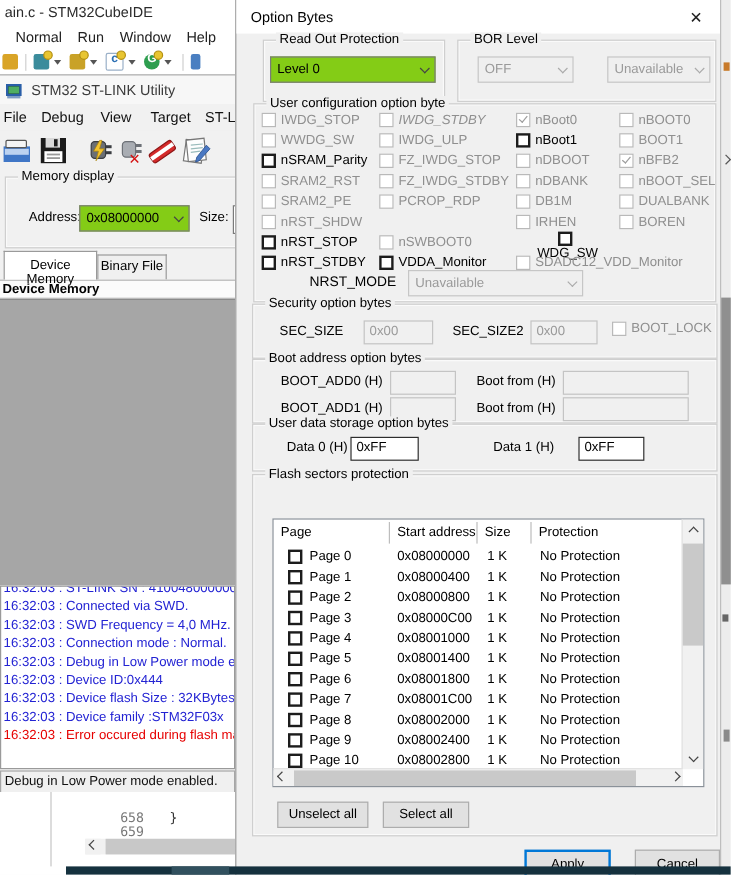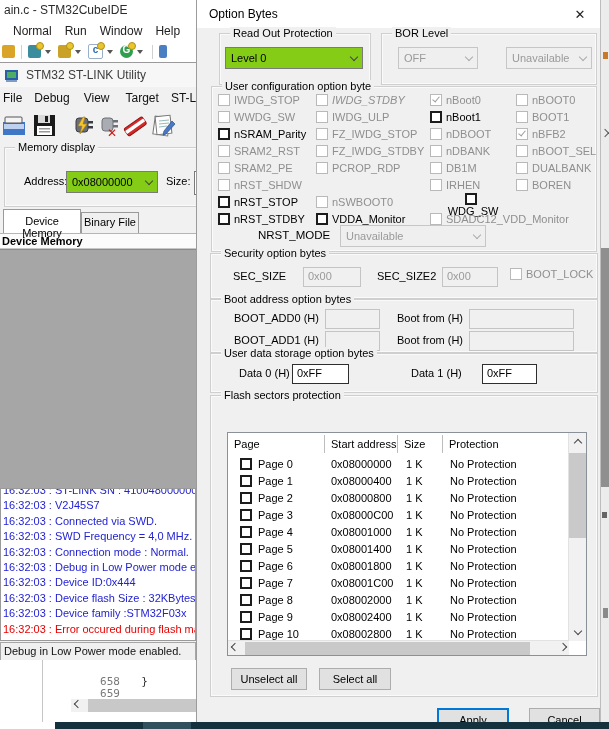--- a/index.html
+++ b/index.html
@@ -238,21 +238,20 @@
       <span>Device Memory</span>
     </div>
 
     <div id="mem-gray" class="abs"></div>
 
     <div id="log" class="abs">
       <div class="lines">
 
           <div class="logline">16:32:03 : ST-LINK SN : 4100480000000</div>
 
-          <div class="logline">16:32:03 : V2J45S7</div>
 
           <div class="logline">16:32:03 : Connected via SWD.</div>
 
           <div class="logline">16:32:03 : SWD Frequency = 4,0 MHz.</div>
 
           <div class="logline">16:32:03 : Connection mode : Normal.</div>
 
           <div class="logline">16:32:03 : Debug in Low Power mode en</div>
 
           <div class="logline">16:32:03 : Device ID:0x444</div>

